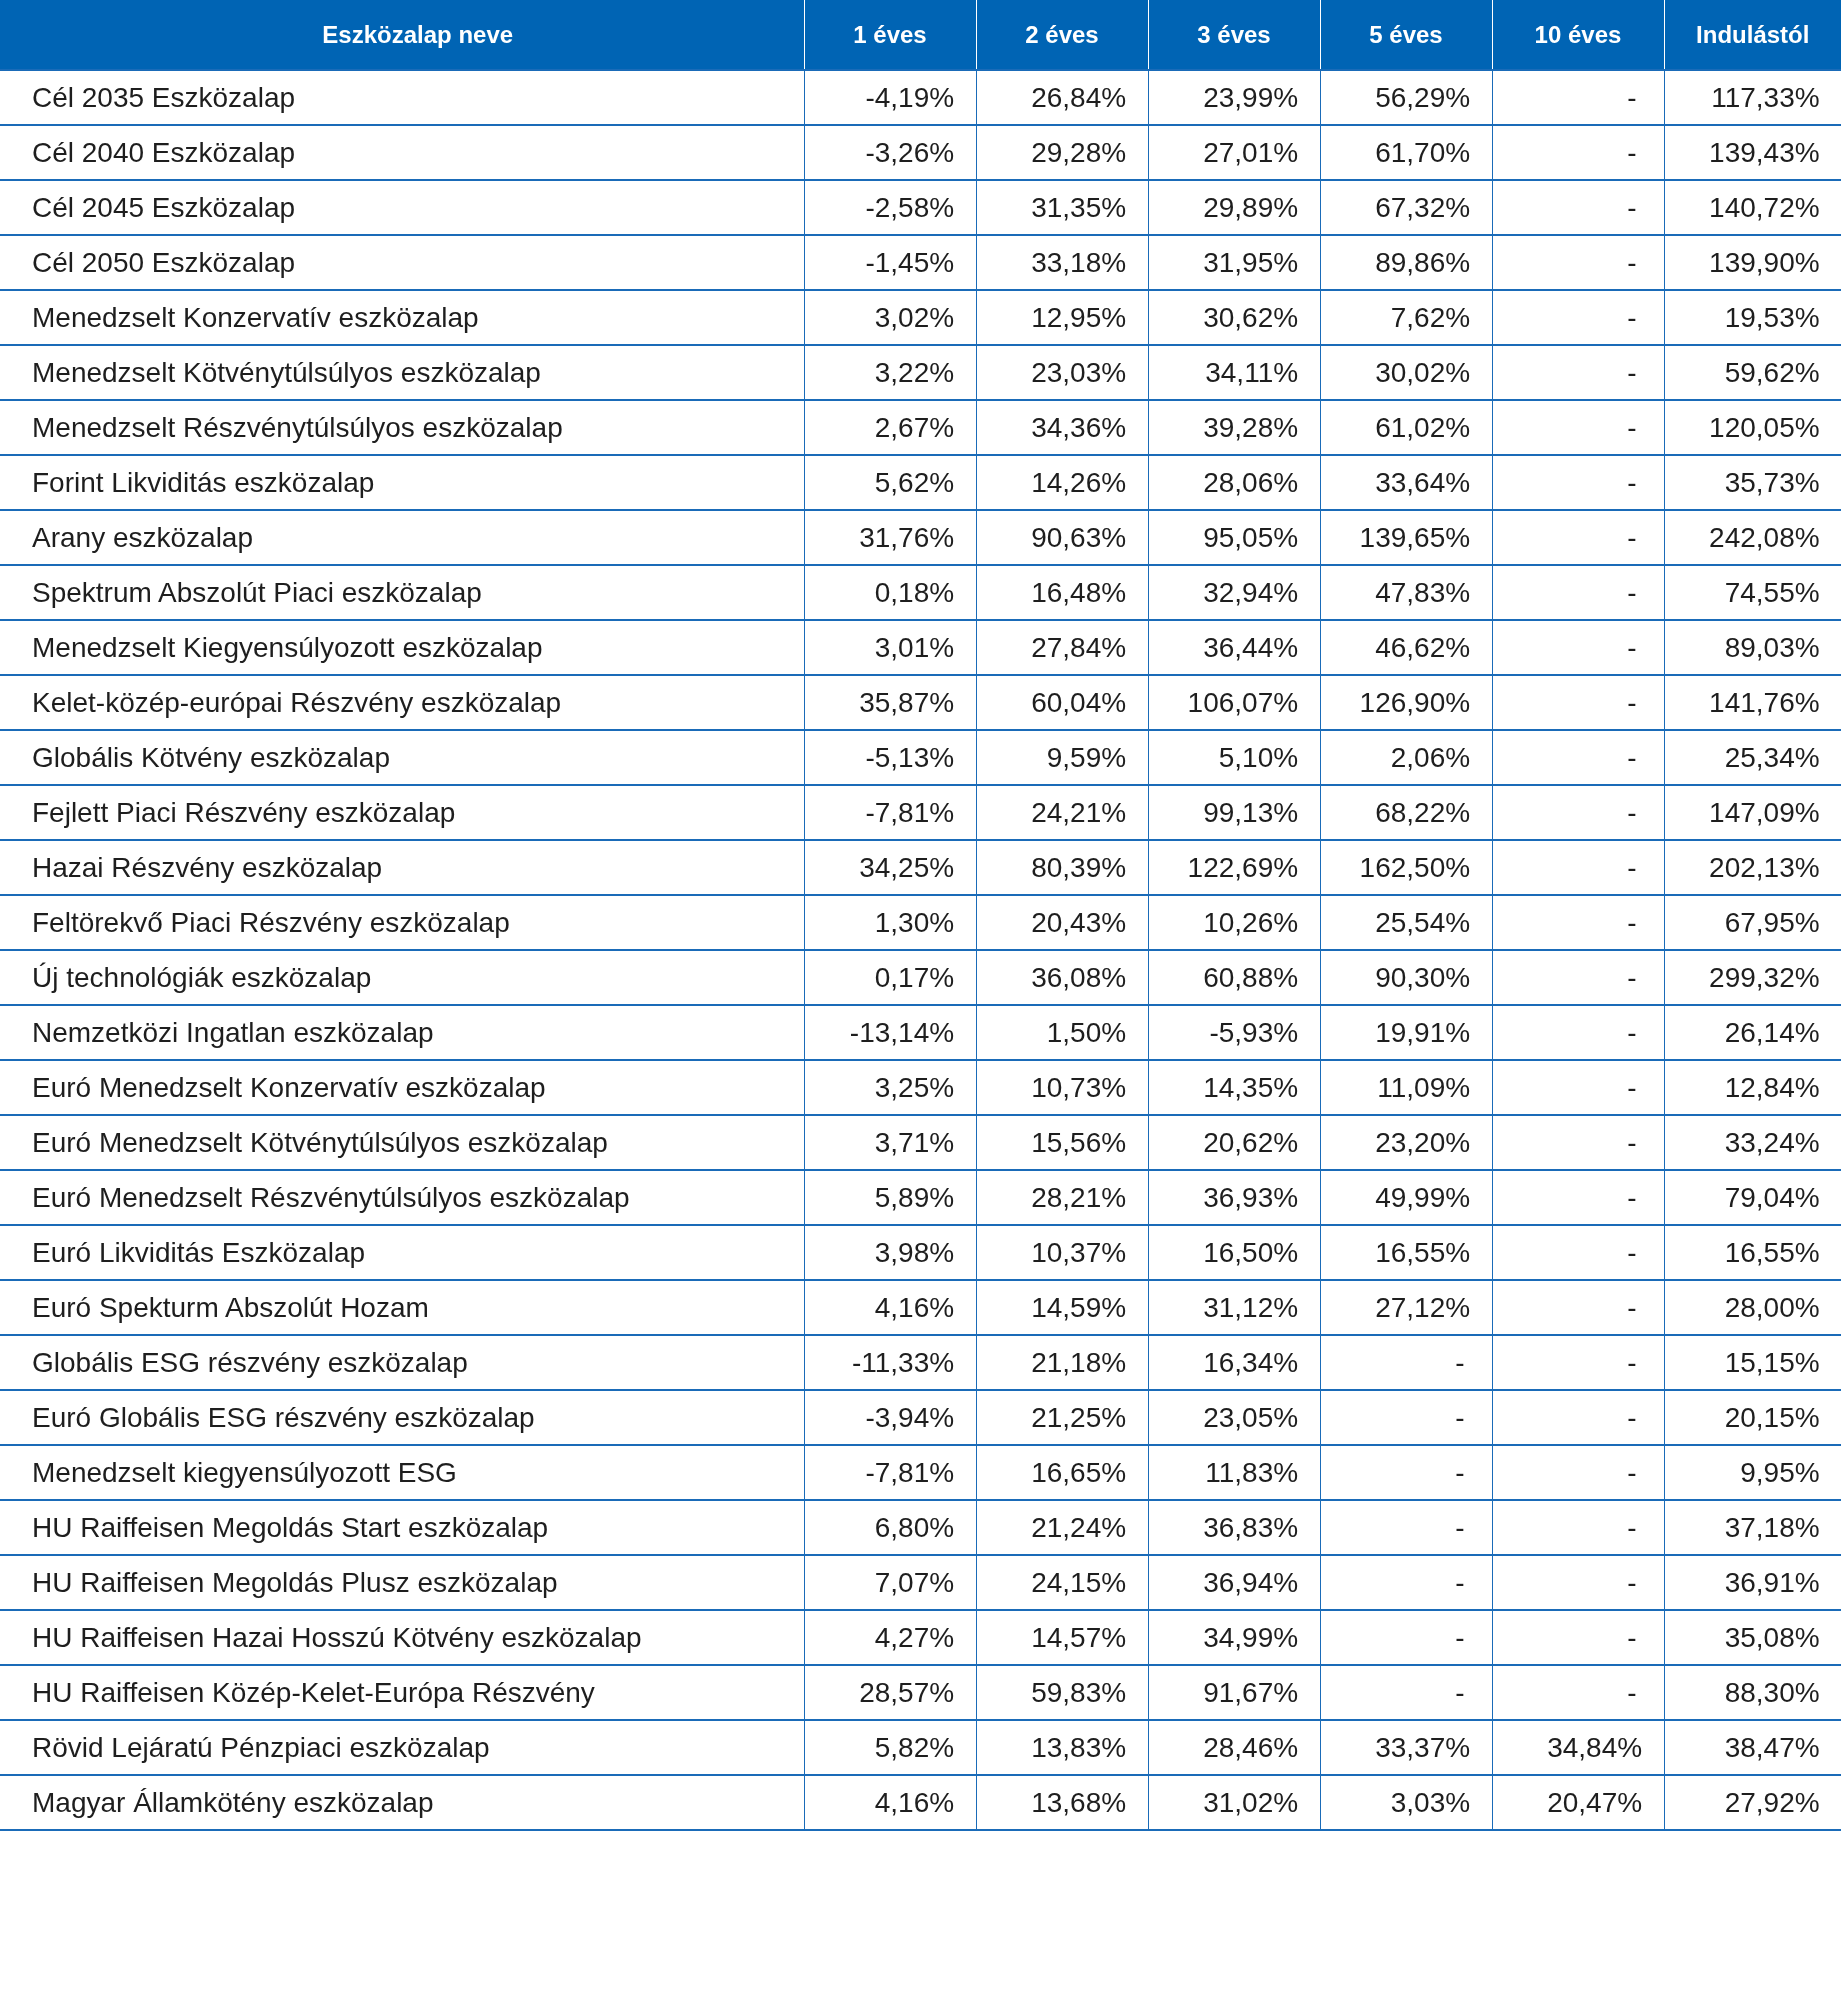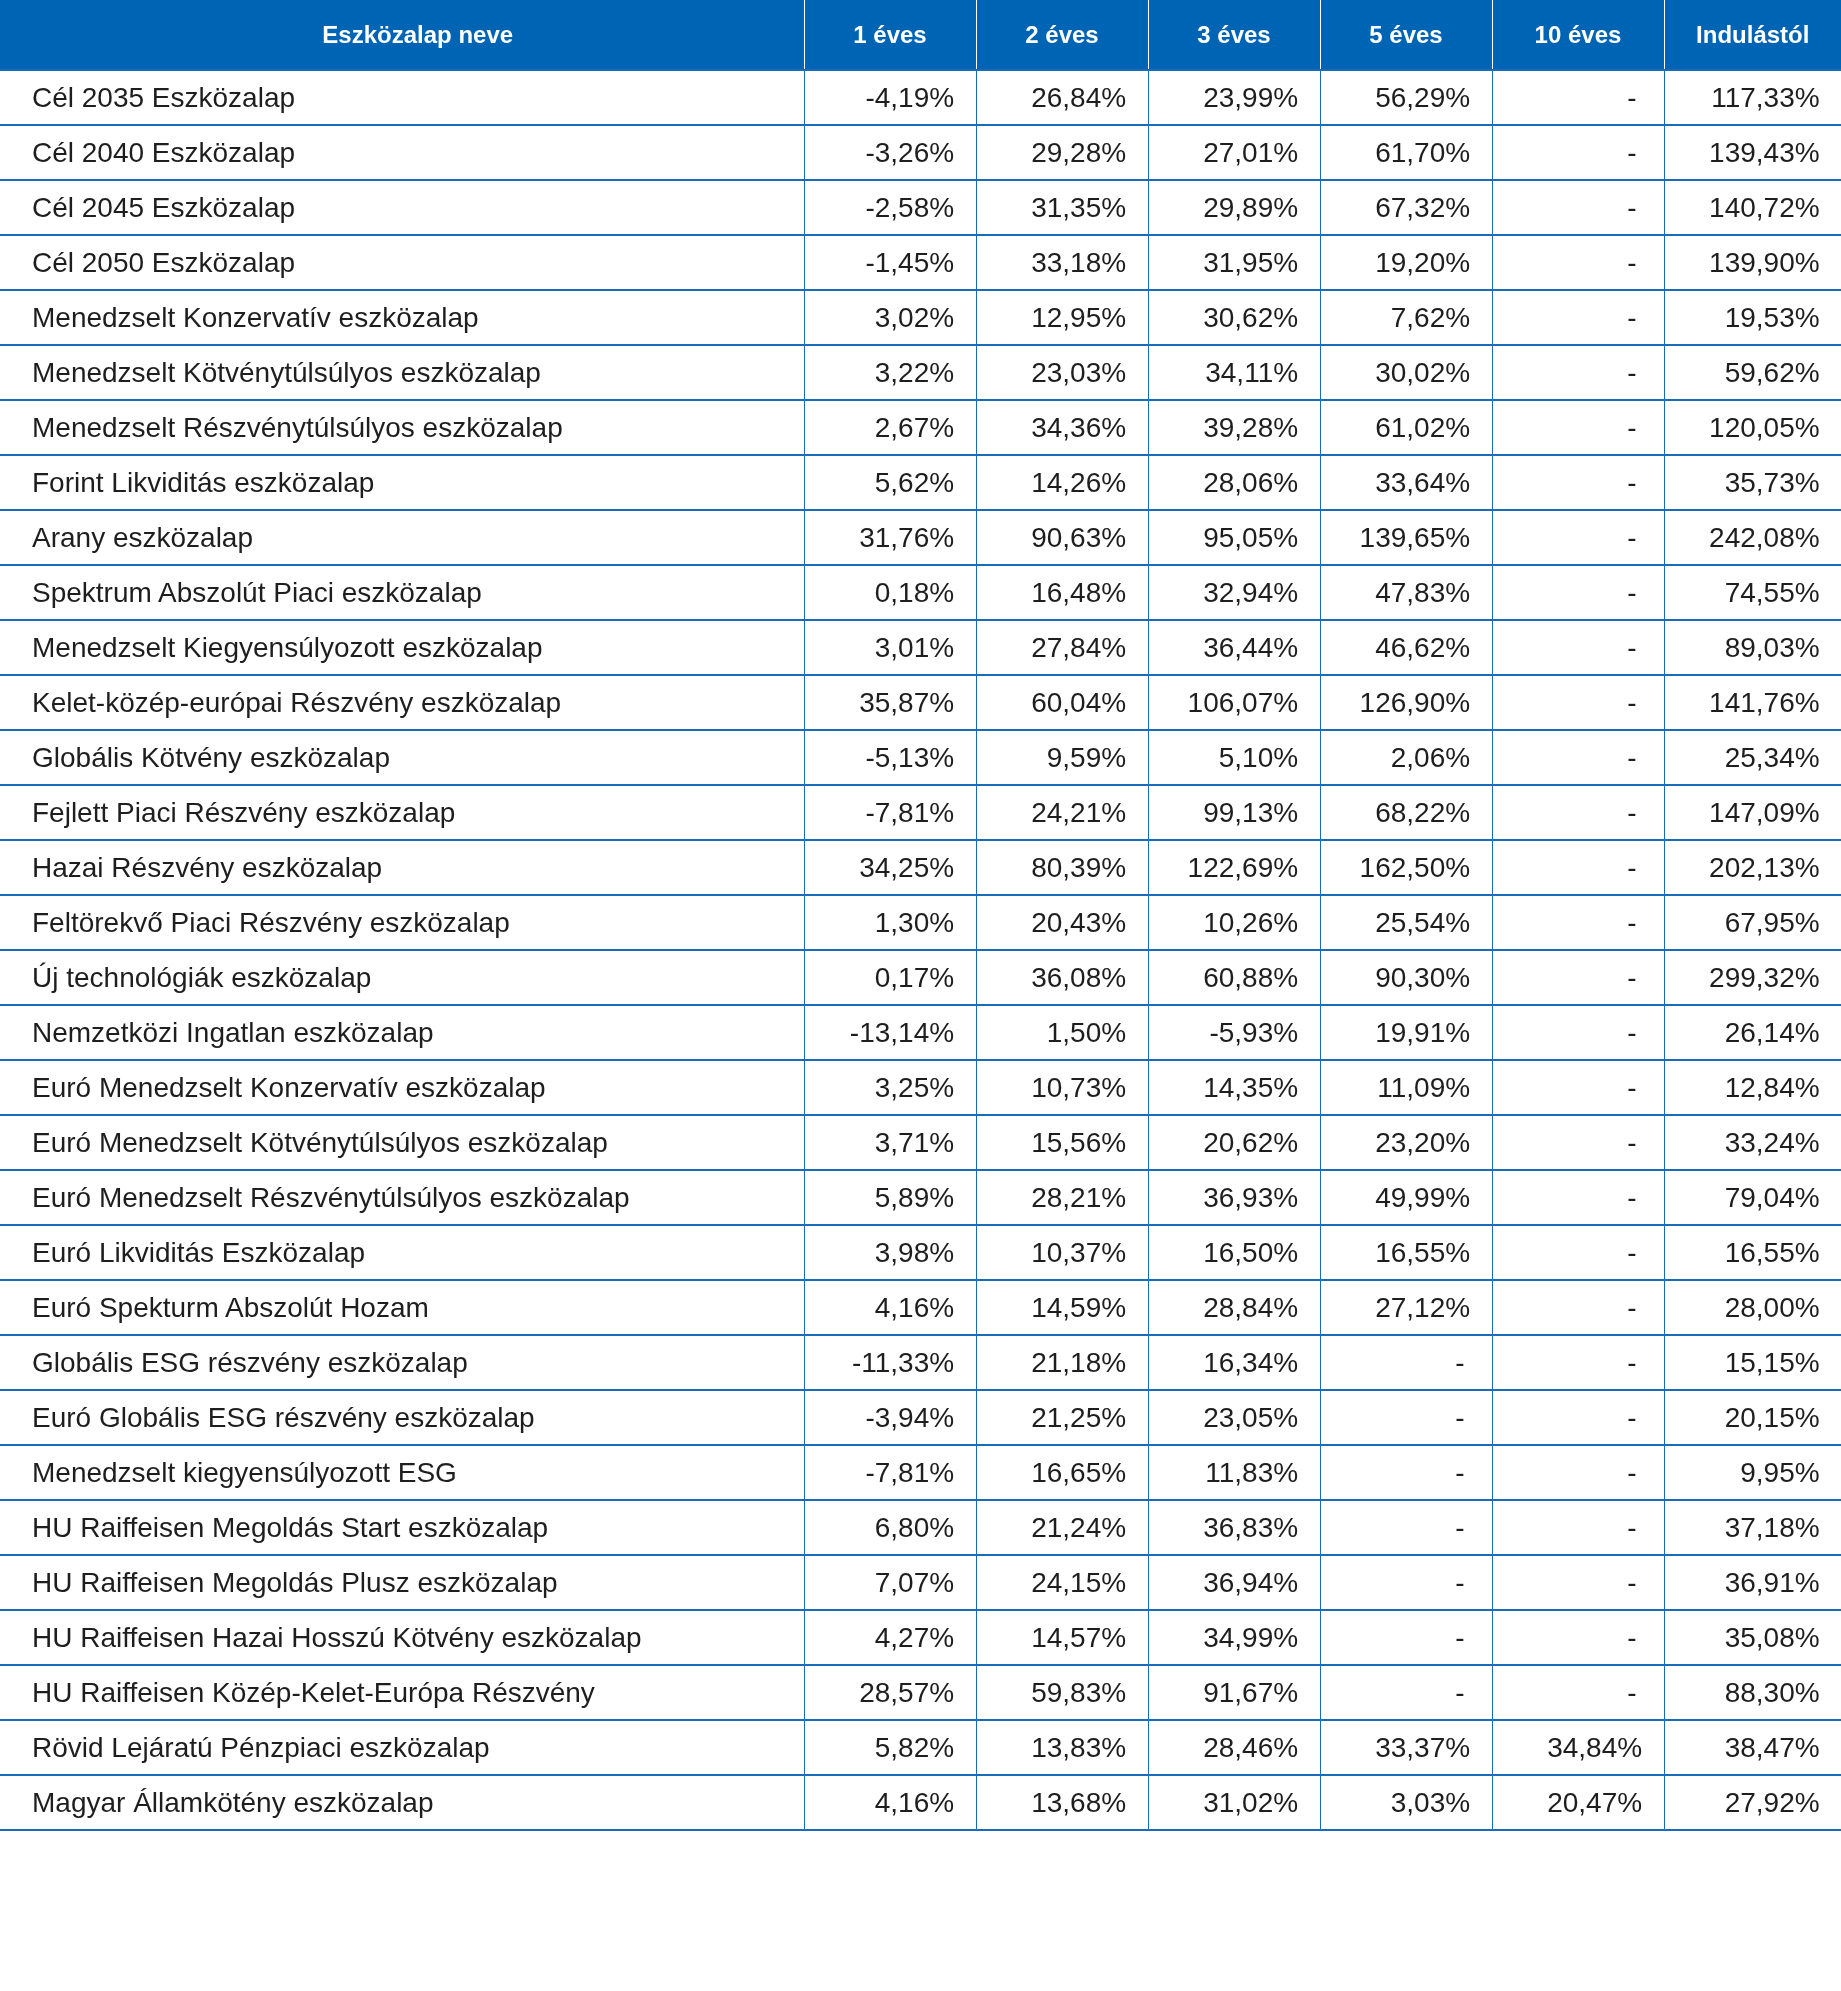--- a/index.html
+++ b/index.html
@@ -73,21 +73,21 @@
         <td>29,89%</td>
         <td>67,32%</td>
         <td class="dash">-</td>
         <td>140,72%</td>
       </tr>
       <tr>
         <td>Cél 2050 Eszközalap</td>
         <td>-1,45%</td>
         <td>33,18%</td>
         <td>31,95%</td>
-        <td>19,20%</td>
+        <td>89,86%</td>
         <td class="dash">-</td>
         <td>139,90%</td>
       </tr>
       <tr>
         <td>Menedzselt Konzervatív eszközalap</td>
         <td>3,02%</td>
         <td>12,95%</td>
         <td>30,62%</td>
         <td>7,62%</td>
         <td class="dash">-</td>
@@ -243,21 +243,21 @@
         <td>10,37%</td>
         <td>16,50%</td>
         <td>16,55%</td>
         <td class="dash">-</td>
         <td>16,55%</td>
       </tr>
       <tr>
         <td>Euró Spekturm Abszolút Hozam</td>
         <td>4,16%</td>
         <td>14,59%</td>
-        <td>28,84%</td>
+        <td>31,12%</td>
         <td>27,12%</td>
         <td class="dash">-</td>
         <td>28,00%</td>
       </tr>
       <tr>
         <td>Globális ESG részvény eszközalap</td>
         <td>-11,33%</td>
         <td>21,18%</td>
         <td>16,34%</td>
         <td class="dash">-</td>

